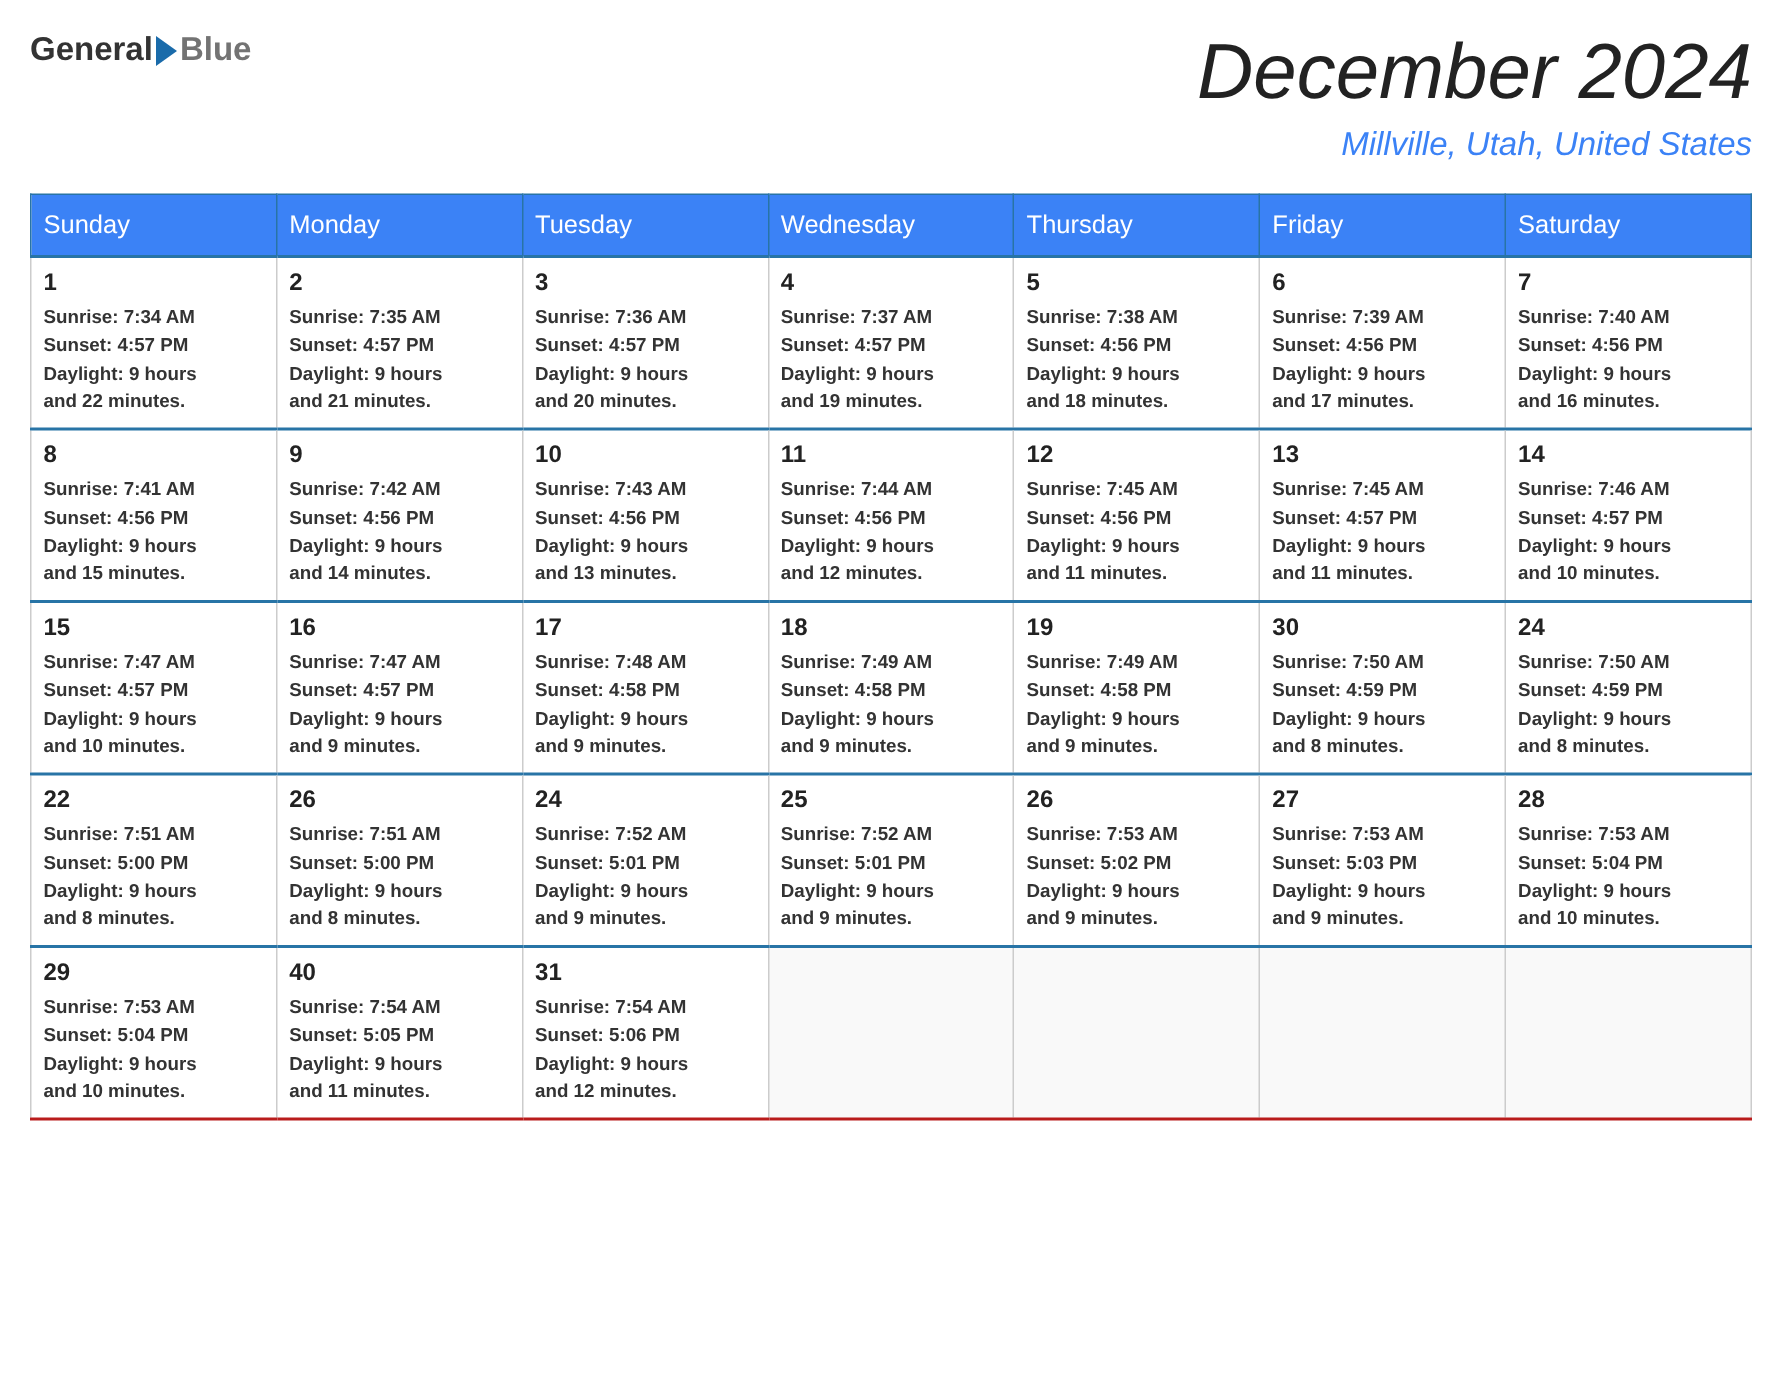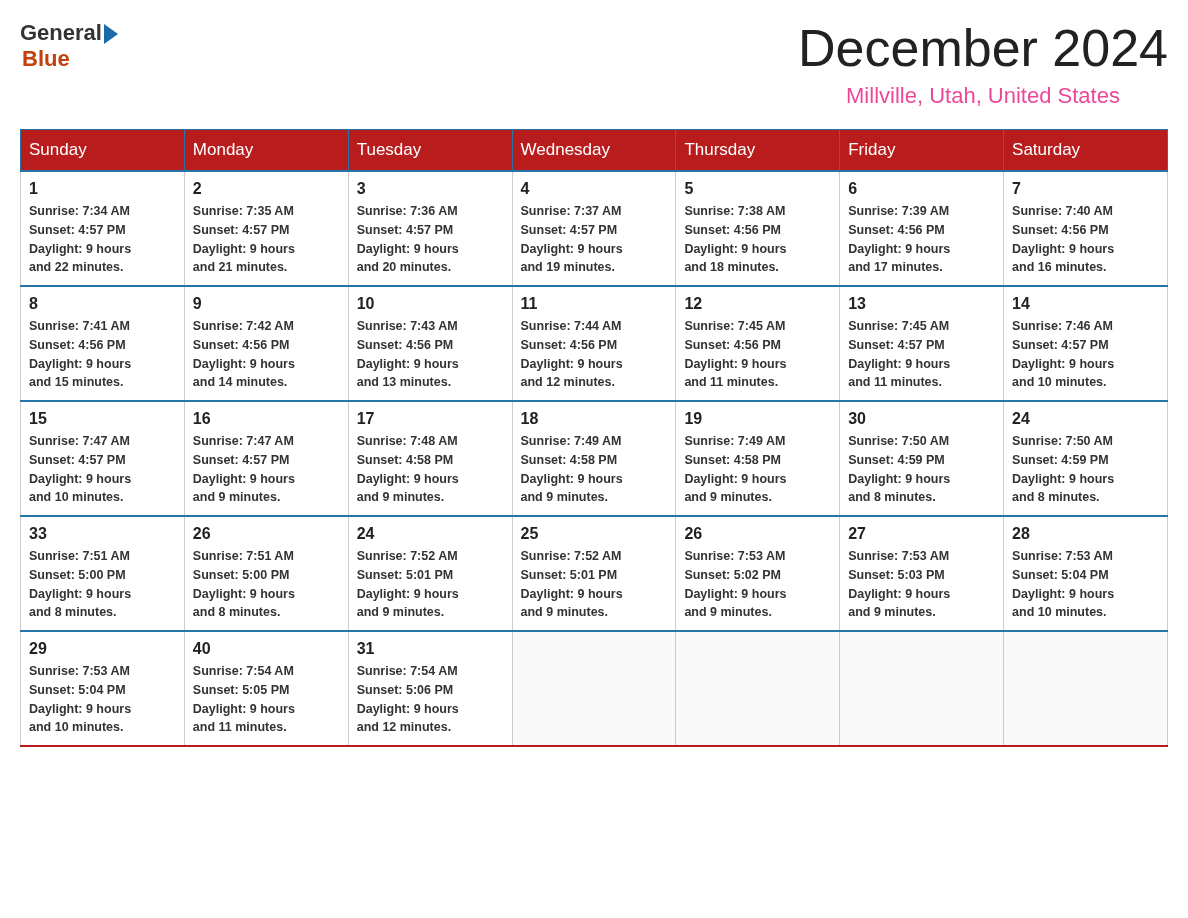--- a/index.html
+++ b/index.html
@@ -11,21 +11,21 @@
       padding: 20px;
     }
     .header {
       display: flex;
       justify-content: space-between;
       align-items: flex-start;
       margin-bottom: 20px;
     }
     .logo {
       display: flex;
-      flex-direction: column;
+      flex-direction: row;
       align-items: flex-start;
     }
     .logo-top {
       display: flex;
       align-items: center;
     }
     .logo-general {
       font-size: 22px;
       font-weight: bold;
       color: #333;
@@ -35,44 +35,45 @@
       height: 0;
       border-left: 14px solid #1a6baa;
       border-top: 10px solid transparent;
       border-bottom: 10px solid transparent;
       margin-left: 2px;
       margin-top: 2px;
     }
     .logo-blue {
       font-size: 22px;
       font-weight: bold;
-      color: #c2410c;
+      color: #737373;
       margin-left: 2px;
     }
     .title-section {
-      text-align: center;
+      text-align: right;
+      font-style: italic;
     }
     .month-title {
       font-size: 52px;
       font-weight: normal;
       color: #222;
       line-height: 1.1;
     }
     .location {
       font-size: 22px;
-      color: #ec4899;
+      color: #3b82f6;
       margin-top: 6px;
     }
     table {
       width: 100%;
       border-collapse: collapse;
       table-layout: fixed;
     }
     thead tr {
-      background-color: #b91c1c;
+      background-color: #3b82f6;
       color: white;
     }
     thead th {
       padding: 10px 8px;
       font-size: 17px;
       font-weight: normal;
       text-align: left;
       border: 1px solid #2874a6;
     }
     tbody tr {
@@ -226,21 +227,21 @@
           <div class="day-num">30</div>
           <div class="day-info">Sunrise: 7:50 AM<br>Sunset: 4:59 PM<br>Daylight: 9 hours<br>and 8 minutes.</div>
         </td>
         <td>
           <div class="day-num">24</div>
           <div class="day-info">Sunrise: 7:50 AM<br>Sunset: 4:59 PM<br>Daylight: 9 hours<br>and 8 minutes.</div>
         </td>
       </tr>
       <tr>
         <td>
-          <div class="day-num">33</div>
+          <div class="day-num">22</div>
           <div class="day-info">Sunrise: 7:51 AM<br>Sunset: 5:00 PM<br>Daylight: 9 hours<br>and 8 minutes.</div>
         </td>
         <td>
           <div class="day-num">26</div>
           <div class="day-info">Sunrise: 7:51 AM<br>Sunset: 5:00 PM<br>Daylight: 9 hours<br>and 8 minutes.</div>
         </td>
         <td>
           <div class="day-num">24</div>
           <div class="day-info">Sunrise: 7:52 AM<br>Sunset: 5:01 PM<br>Daylight: 9 hours<br>and 9 minutes.</div>
         </td>

